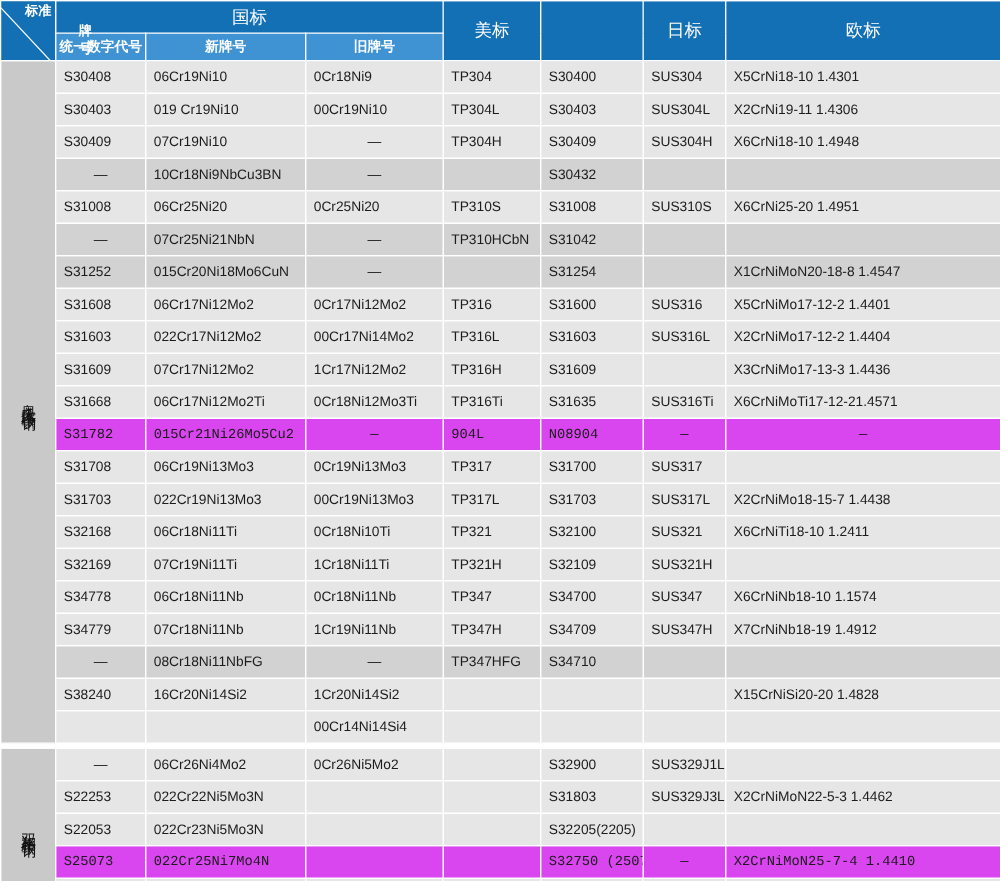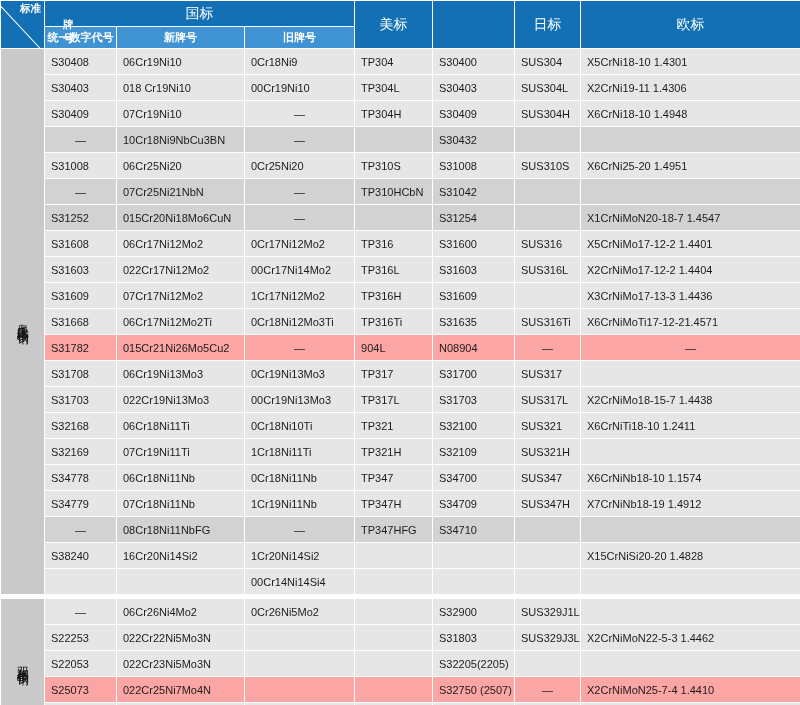--- a/index.html
+++ b/index.html
@@ -85,21 +85,21 @@
     background:#c9c9c9;
     text-align:center;
     color:#111111;
     font-size:12px;
     line-height:15px;
     width:44px;
     padding:0 6px;
   }
   .row-a td.cell{background:#e6e6e6;}
   .row-b td.cell{background:#d2d2d2;}
-  .row-b2 td.cell{background:#fca5a5;}
+  .row-b2 td.cell{background:#d946ef;font-family:Liberation Mono, monospace;}
   td.cell.dash{text-align:center;padding-left:0;}
   td.blank{background:#d2d2d2;}
   .spacer td{border:none;background:#ffffff;height:4px;}
   .cat-vert{
     writing-mode:vertical-rl;
     text-orientation:upright;
     letter-spacing:2px;
     display:inline-block;
   }
 </style>
@@ -144,21 +144,21 @@
         <td class="cell">S30408</td>
         <td class="cell">06Cr19Ni10</td>
         <td class="cell">0Cr18Ni9</td>
         <td class="cell">TP304</td>
         <td class="cell">S30400</td>
         <td class="cell">SUS304</td>
         <td class="cell">X5CrNi18-10 1.4301</td>
       </tr>
       <tr class="row-a">
         <td class="cell">S30403</td>
-        <td class="cell">018 Cr19Ni10</td>
+        <td class="cell">019 Cr19Ni10</td>
         <td class="cell">00Cr19Ni10</td>
         <td class="cell">TP304L</td>
         <td class="cell">S30403</td>
         <td class="cell">SUS304L</td>
         <td class="cell">X2CrNi19-11 1.4306</td>
       </tr>
       <tr class="row-a">
         <td class="cell">S30409</td>
         <td class="cell">07Cr19Ni10</td>
         <td class="cell dash">—</td>
@@ -194,21 +194,21 @@
         <td class="cell"></td>
         <td class="cell"></td>
       </tr>
       <tr class="row-b">
         <td class="cell">S31252</td>
         <td class="cell">015Cr20Ni18Mo6CuN</td>
         <td class="cell dash">—</td>
         <td class="cell"></td>
         <td class="cell">S31254</td>
         <td class="cell"></td>
-        <td class="cell">X1CrNiMoN20-18-7 1.4547</td>
+        <td class="cell">X1CrNiMoN20-18-8 1.4547</td>
       </tr>
       <tr class="row-a">
         <td class="cell">S31608</td>
         <td class="cell">06Cr17Ni12Mo2</td>
         <td class="cell">0Cr17Ni12Mo2</td>
         <td class="cell">TP316</td>
         <td class="cell">S31600</td>
         <td class="cell">SUS316</td>
         <td class="cell">X5CrNiMo17-12-2 1.4401</td>
       </tr>

